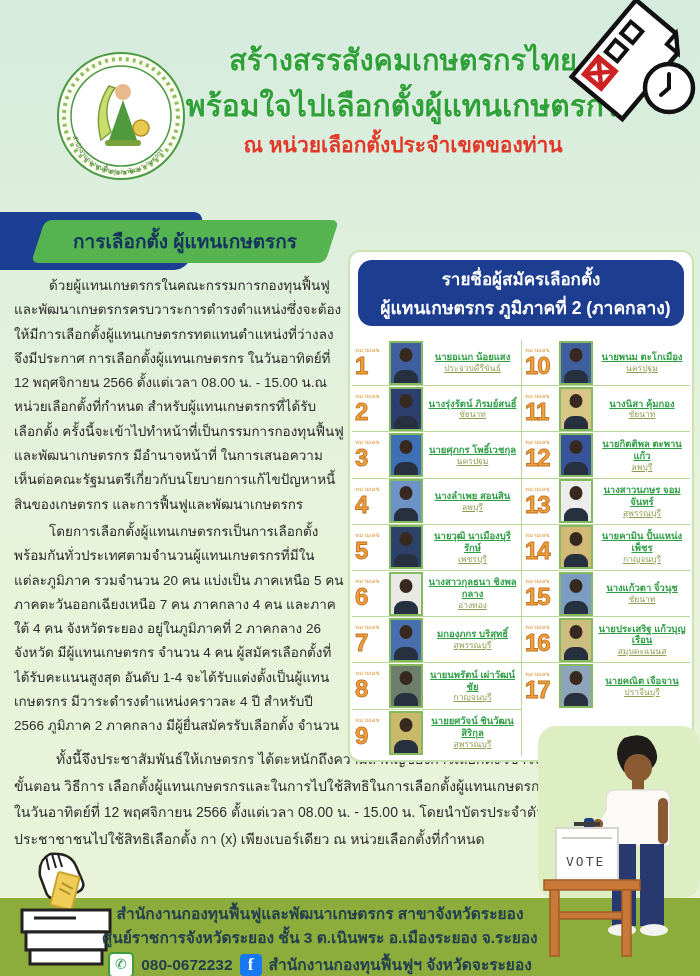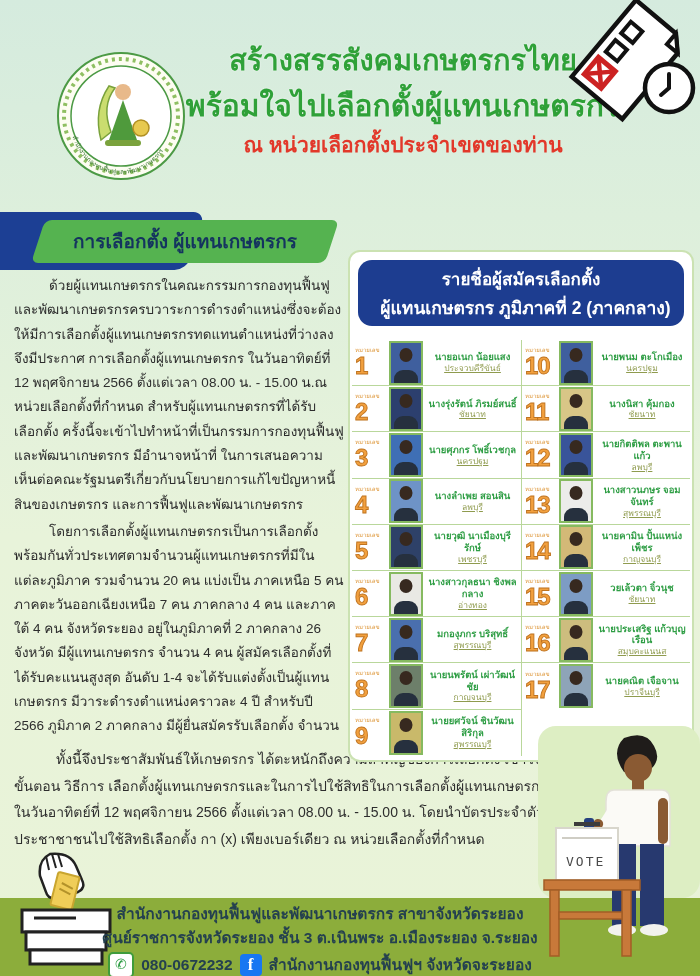--- a/index.html
+++ b/index.html
@@ -51,21 +51,21 @@
   .numlabel{font-size:6px;color:#dd9434;margin-bottom:1px;}
   .num{font-size:24px;font-weight:bold;color:#f2a03e;-webkit-text-stroke:0.9px #bf7320;
     letter-spacing:-1px;}
   .photo{width:30px;height:40px;border:2px solid #86ba60;box-sizing:content-box;
     position:relative;overflow:hidden;flex-shrink:0;}
   .photo::before{content:"";position:absolute;width:13px;height:14px;border-radius:50%;
     background:#37291f;top:5px;left:50%;transform:translateX(-50%);}
   .photo::after{content:"";position:absolute;width:24px;height:13px;border-radius:9px 9px 0 0;
     background:#26303e;bottom:0;left:50%;transform:translateX(-50%);}
   .ident{flex:1;display:flex;flex-direction:column;align-items:center;text-align:center;line-height:1.25;}
-  .cname{font-size:9.5px;font-weight:bold;color:#2f9e45;}
+  .cname{font-size:9.5px;font-weight:bold;color:#2f9e45;text-decoration:underline;}
   .cprov{font-size:8.5px;color:#8f9b4e;text-decoration:underline;}
 
   
   .footer-strip{position:absolute;left:0;bottom:0;width:700px;height:78px;background:#8cad3b;z-index:1;}
   .footer-text{position:absolute;left:70px;right:130px;top:902px;z-index:3;text-align:center;
     color:#24404f;font-weight:bold;font-size:15.5px;line-height:1.55;}
   .footer-line3{display:flex;align-items:center;justify-content:center;gap:7px;margin-top:2px;}
   .phone-badge{display:inline-flex;align-items:center;justify-content:center;width:22px;height:22px;
     background:#ffffff;border:2px solid #3f9c3c;border-radius:5px;color:#2f9e45;font-size:14px;}
   .fb-badge{display:inline-flex;align-items:center;justify-content:center;width:22px;height:22px;
@@ -291,21 +291,21 @@
               <span class="cprov">กาญจนบุรี</span>
             </div>
           </div>
           <div class="cand-row">
             <div class="numwrap">
               <span class="numlabel">หมายเลข</span>
               <span class="num">15</span>
             </div>
             <div class="photo" style="background: rgb(125, 156, 196);"></div>
             <div class="ident">
-              <span class="cname">วยเล้วตา จิ๋วนุช</span>
+              <span class="cname">นางแก้วตา จิ๋วนุช</span>
               <span class="cprov">ชัยนาท</span>
             </div>
           </div>
           <div class="cand-row">
             <div class="numwrap">
               <span class="numlabel">หมายเลข</span>
               <span class="num">16</span>
             </div>
             <div class="photo" style="background: rgb(205, 189, 126);"></div>
             <div class="ident">

